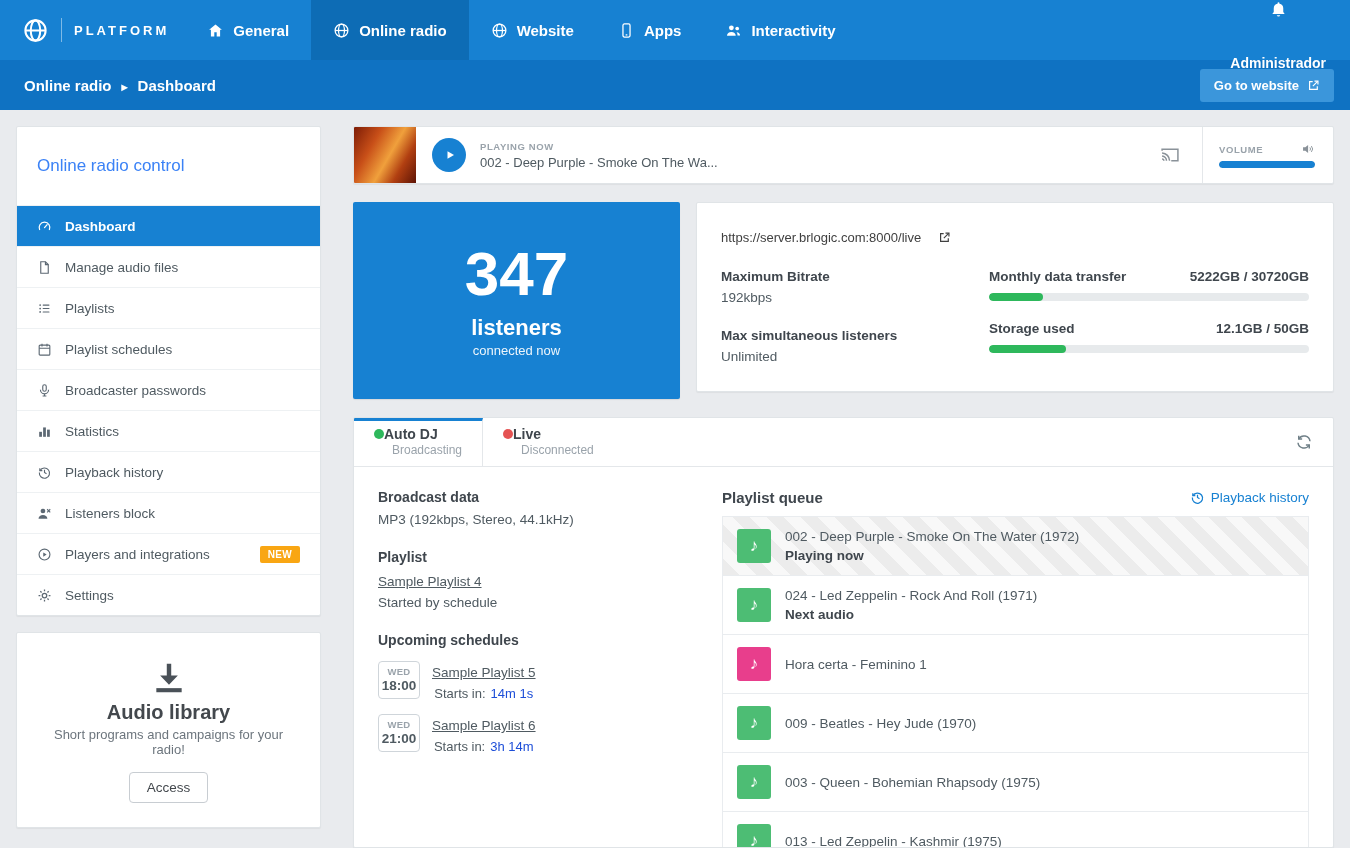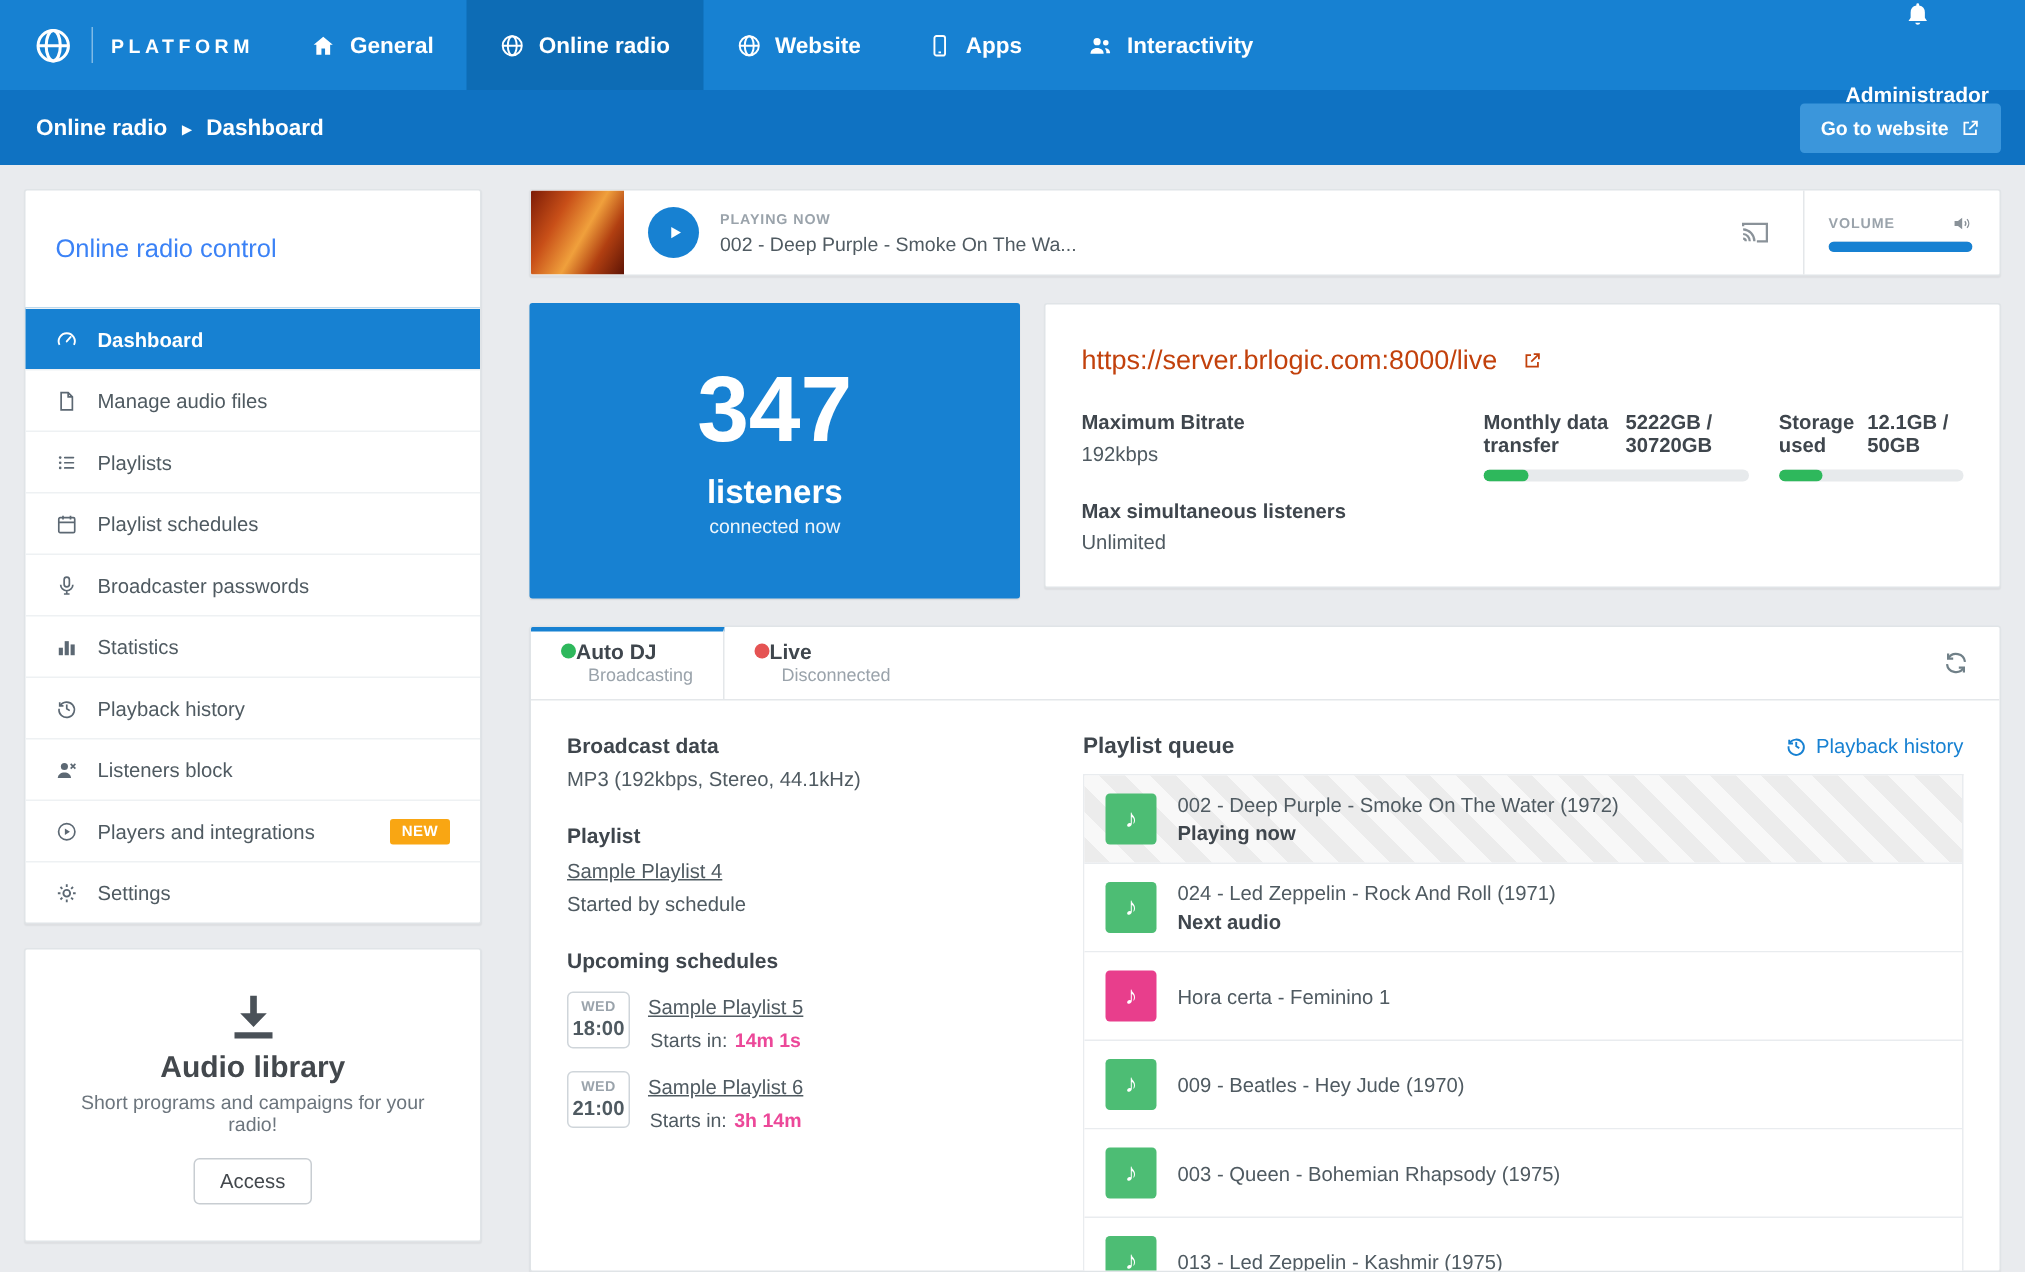--- a/index.html
+++ b/index.html
@@ -85,25 +85,25 @@
 
   
   .row2 { display:flex; gap:16px; flex:0 0 197px; }
   .listeners-card { width:327px; flex:0 0 327px; height:197px; background:#1781d2; border-radius:2px; color:#fff;
     display:flex; flex-direction:column; align-items:center; justify-content:center; box-shadow:0 1px 1px rgba(0,0,0,.08); }
   .listeners-count { font-size:62px; font-weight:700; line-height:1; }
   .listeners-label { font-size:22px; font-weight:700; margin-top:10px; }
   .listeners-sub { font-size:13px; opacity:.92; margin-top:2px; }
   .stream-card { flex:1; height:190px; padding:19px 24px; }
   .stream-title { font-size:14px; font-weight:700; color:#3f464d; }
-  .stream-link { display:inline-flex; align-items:center; gap:17px; font-size:18px; color:#c2410c; margin-top:8px; cursor:pointer; }
+  .stream-link { display:inline-flex; align-items:center; gap:17px; font-size:13px; color:#404040; margin-top:8px; cursor:pointer; }
   .stream-link svg { width:13px; height:13px; }
   .stream-grid { display:flex; gap:60px; margin-top:23px; }
   .sg-left { flex:1; display:flex; flex-direction:column; gap:23px; }
-  .sg-right { width:320px; flex:0 0 320px; display:flex; flex-direction:row; gap:20px; }
+  .sg-right { width:320px; flex:0 0 320px; display:flex; flex-direction:column; gap:20px; }
   .stat-label { font-size:13.5px; font-weight:700; color:#3f464d; }
   .stat-value { font-size:13.5px; color:#4f5a61; margin-top:6px; }
   .meter-head { display:flex; justify-content:space-between; align-items:baseline; }
   .meter-val { font-size:13.5px; font-weight:700; color:#3f464d; }
   .meter-bar { height:8px; background:#e7eaec; border-radius:5px; margin-top:9px; overflow:hidden; }
   .meter-fill { height:100%; background:#2eb85c; border-radius:5px; }
 
   
   .tabs-card { flex:1; display:flex; flex-direction:column; overflow:hidden; }
   .tab-bar { display:flex; border-bottom:1px solid #e4e7ea; flex:0 0 auto; }
@@ -123,21 +123,21 @@
   .bc-sec { margin-top:22px; }
   .dark-link { color:#4f5a61; text-decoration:underline; cursor:pointer; font-size:13.5px; }
   .bc-note { font-size:13.5px; color:#4f5a61; margin-top:5px; }
   .sched { display:flex; gap:12px; margin-top:13px; }
   .sched-date { width:42px; flex:0 0 42px; border:1px solid #cfd5da; border-radius:4px; text-align:center;
     padding:4px 0 5px; align-self:flex-start; }
   .sched-day { font-size:9.5px; color:#9aa3ab; font-weight:600; letter-spacing:.3px; }
   .sched-time { font-size:13.5px; font-weight:700; color:#4f5a61; margin-top:1px; }
   .sched-info { padding-top:2px; }
   .starts { font-size:13px; color:#4f5a61; margin-top:5px; display:flex; gap:5px;justify-content:center; }
-  .starts-val { font-weight:700; color:#ec4899; }
+  .starts-val { font-weight:400; color:#1d4ed8; }
 
   .queue-col { flex:1; min-width:0; }
   .queue-head { display:flex; align-items:center; justify-content:space-between; margin-bottom:10px; }
   .queue-title { font-size:15px; font-weight:700; color:#3f464d; }
   .hist-link { display:flex; align-items:center; gap:6px; color:#1781d2; font-size:13.5px; cursor:pointer; }
   .hist-link svg { width:15px; height:15px; }
   .queue-list { border:1px solid #e9ecef; border-bottom:none; }
   .q-row { display:flex; align-items:center; gap:14px; padding:12px 14px; border-bottom:1px solid #e9ecef; background:#fff; }
   .q-row.playing { background:repeating-linear-gradient(45deg,#ececec 0 12px,#f8f8f8 12px 24px); }
   .q-ic { width:34px; height:34px; border-radius:3px; color:#fff; display:flex; align-items:center; justify-content:center;

